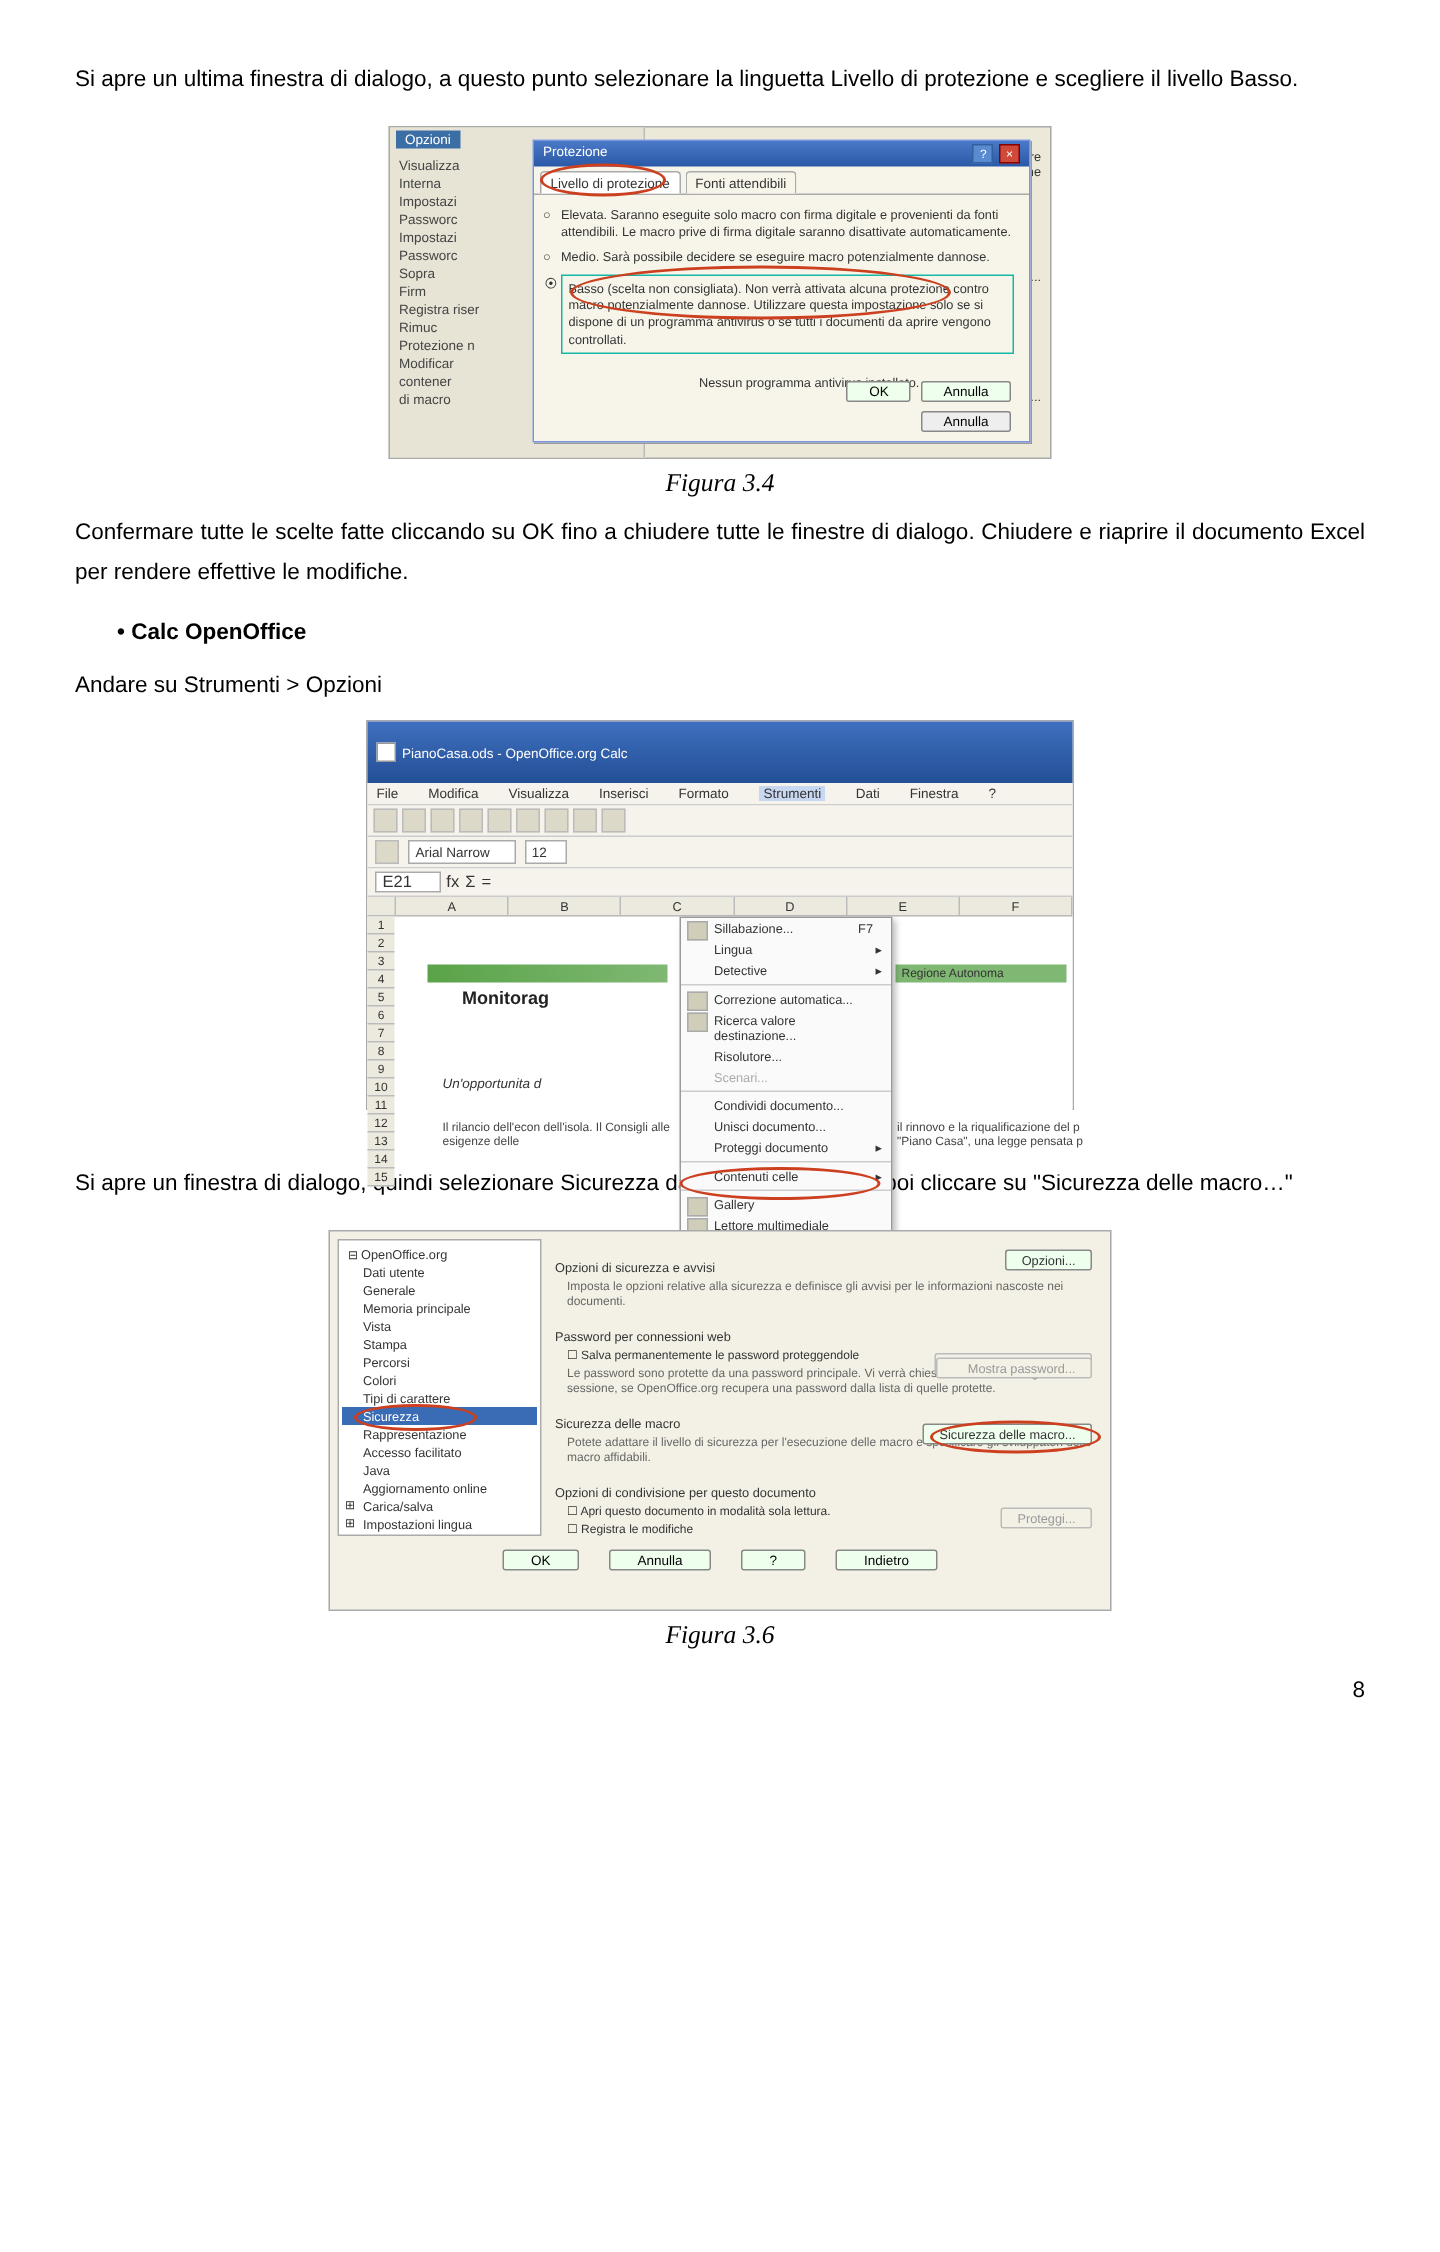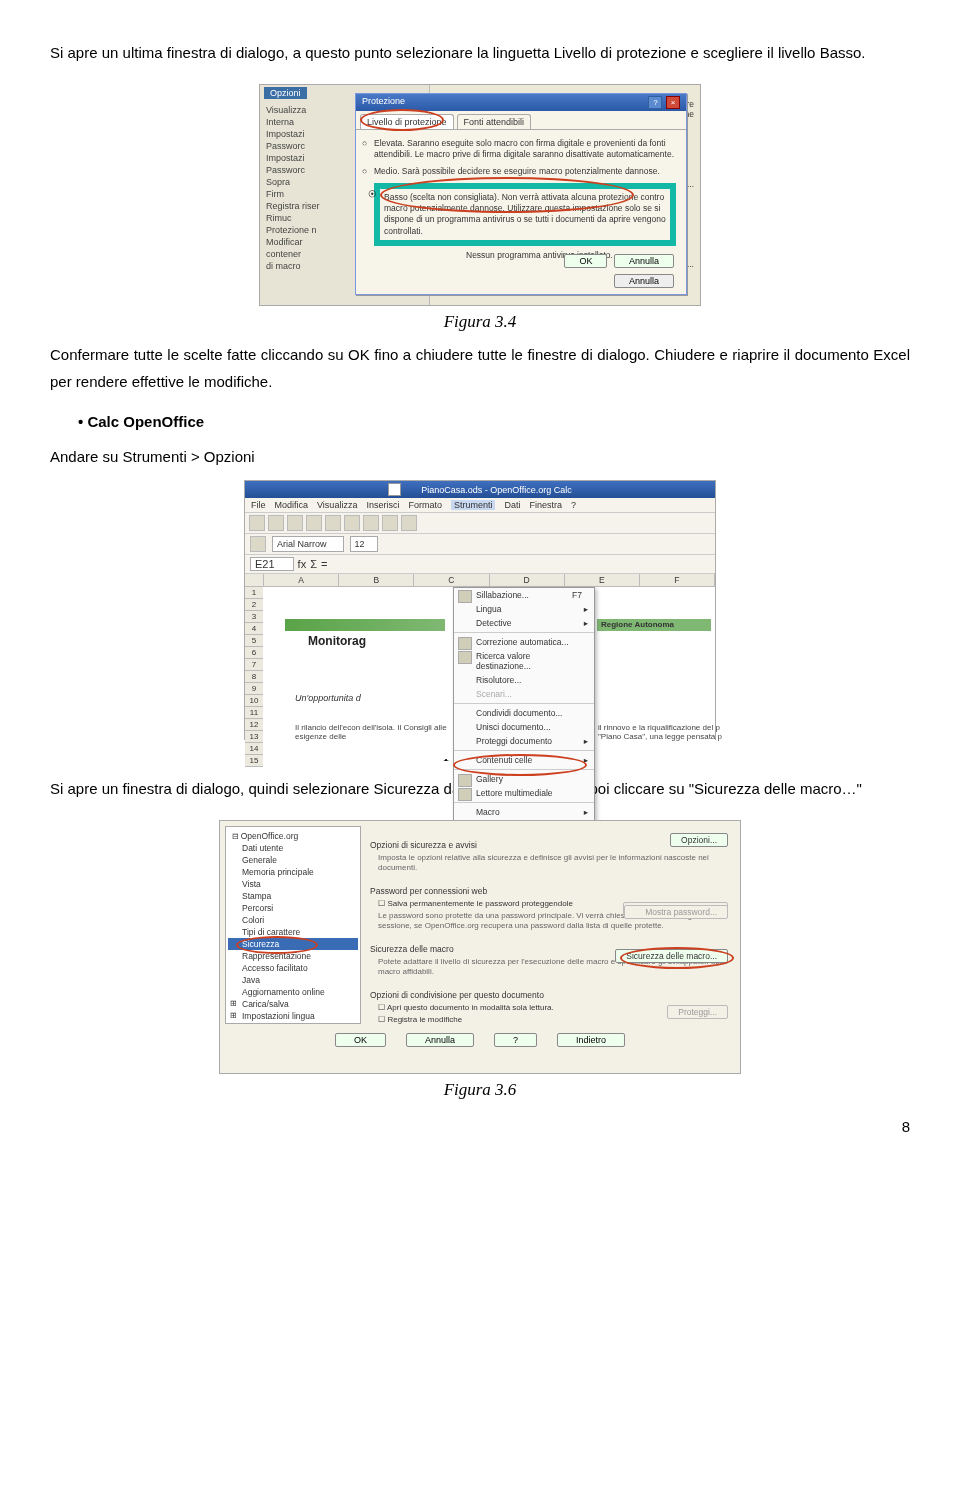--- a/index.html
+++ b/index.html
@@ -68,21 +68,21 @@
     border:1px solid #880000; margin-left:1px; font-size:8px; color:#fff;
     text-align:center; line-height:11px;
   }
   .f34 .front-title .winbtns span.q { background:#5a8ad0; border-color:#33609f;}
   .f34 .tabs { display:flex; border-bottom:1px solid #aaa; padding:3px 4px 0 4px; gap:3px;}
   .f34 .tab { padding:2px 6px; border:1px solid #aaa; border-bottom:none; background:#f7f5ea; font-size:9px; border-radius:3px 3px 0 0;}
   .f34 .tab.active { background:#fff;}
   .f34 .opts { padding:6px 10px 4px 18px; font-size:8.5px; line-height:1.3;}
   .f34 .opts .opt { margin:2px 0 6px 0; position:relative;}
   .f34 .opts .opt::before { content:"○"; position:absolute; left:-12px; top:0;}
-  .f34 .opts .opt.sel { border:6px solid #14b8a6; padding:3px 4px;}
+  .f34 .opts .opt.sel { border:1px solid #14b8a6; padding:3px 4px;}
   .f34 .opts .opt.sel::before { content:"⦿";}
   .f34 .ellipse1 {
     position:absolute; left:100px; top:24px; width:80px; height:18px;
     border:2px solid #cc4020; border-radius:50%;
   }
   .f34 .ellipse2 {
     position:absolute; left:120px; top:92px; width:250px; height:32px;
     border:2px solid #cc4020; border-radius:50%/50%;
   }
   .f34 .antivirus {
@@ -93,24 +93,24 @@
   }
   .f34 .btns button, .f34 .annulla2 {
     font-size:9px; padding:1px 14px; border:1px solid #888; background:#efe;
     border-radius:2px; margin-left:4px;
   }
   .f34 .annulla2 { position:absolute; right:12px; bottom:6px; background:#eee;}
   
   .f35 { width: 470px; height: 258px; background:#fff;}
   .f35 .titlebar {
     background:linear-gradient(#3f6fbf,#234f95); color:#fff; font-size:9px;
-    padding:2px 6px; display:flex; align-items:center; gap:20px;justify-content:center;
+    padding:14px 6px; display:flex; align-items:center; gap:4px;
   }
   .f35 .menubar {
-    display:flex; gap:9px; padding:2px 6px; font-size:9px; border-bottom:1px solid #ccc;
+    display:flex; gap:20px; padding:2px 6px; font-size:9px; border-bottom:1px solid #ccc;
     background:#f5f3ec;
   }
   .f35 .toolbar1 {
     display:flex; gap:3px; padding:2px 4px; border-bottom:1px solid #ccc; background:#f5f3ec;
   }
   .f35 .toolbar1 span {
     width:14px; height:14px; background:#dcd9c8; border:1px solid #bbb; display:inline-block;
   }
   .f35 .toolbar2 {
     display:flex; gap:6px; padding:2px 5px; border-bottom:1px solid #ccc; font-size:9px;
@@ -157,21 +157,21 @@
   }
   .f35 .bigtext1 {
     position:absolute; left:45px; top:47px; font-weight:bold; font-size:12px; color:#222;
   }
   .f35 .colorbar {
     position:absolute; left:22px; top:32px; width:160px; height:12px;
     background:linear-gradient(90deg,#5aa348,#7fb873);
   }
   .f35 .colorbar2 {
     position:absolute; right:4px; top:32px; width:110px; height:12px;
-    background:#7fb873; font-size:8px; color:#333; padding-left:4px; line-height:12px;font-weight:bold;
+    background:#7fb873; font-size:8px; color:#333; padding-left:4px; line-height:12px;
   }
   .f35 .italictext { position:absolute; left:32px; top:106px; font-style:italic; font-size:9px;}
   .f35 .bodytext { position:absolute; left:32px; top:136px; font-size:8px; color:#444; width:155px;}
   .f35 .bodytext2 { position:absolute; left:335px; top:136px; font-size:8px; color:#444; width:130px;}
   
   .f36 { width: 520px; height: 252px; background:#f3f1e6;}
   .f36 .titlebar {
     background:linear-gradient(#4a7ac7,#2a5aa7); color:#fff; font-size:9.5px;
     padding:2px 6px; display:flex; justify-content:space-between;
   }

